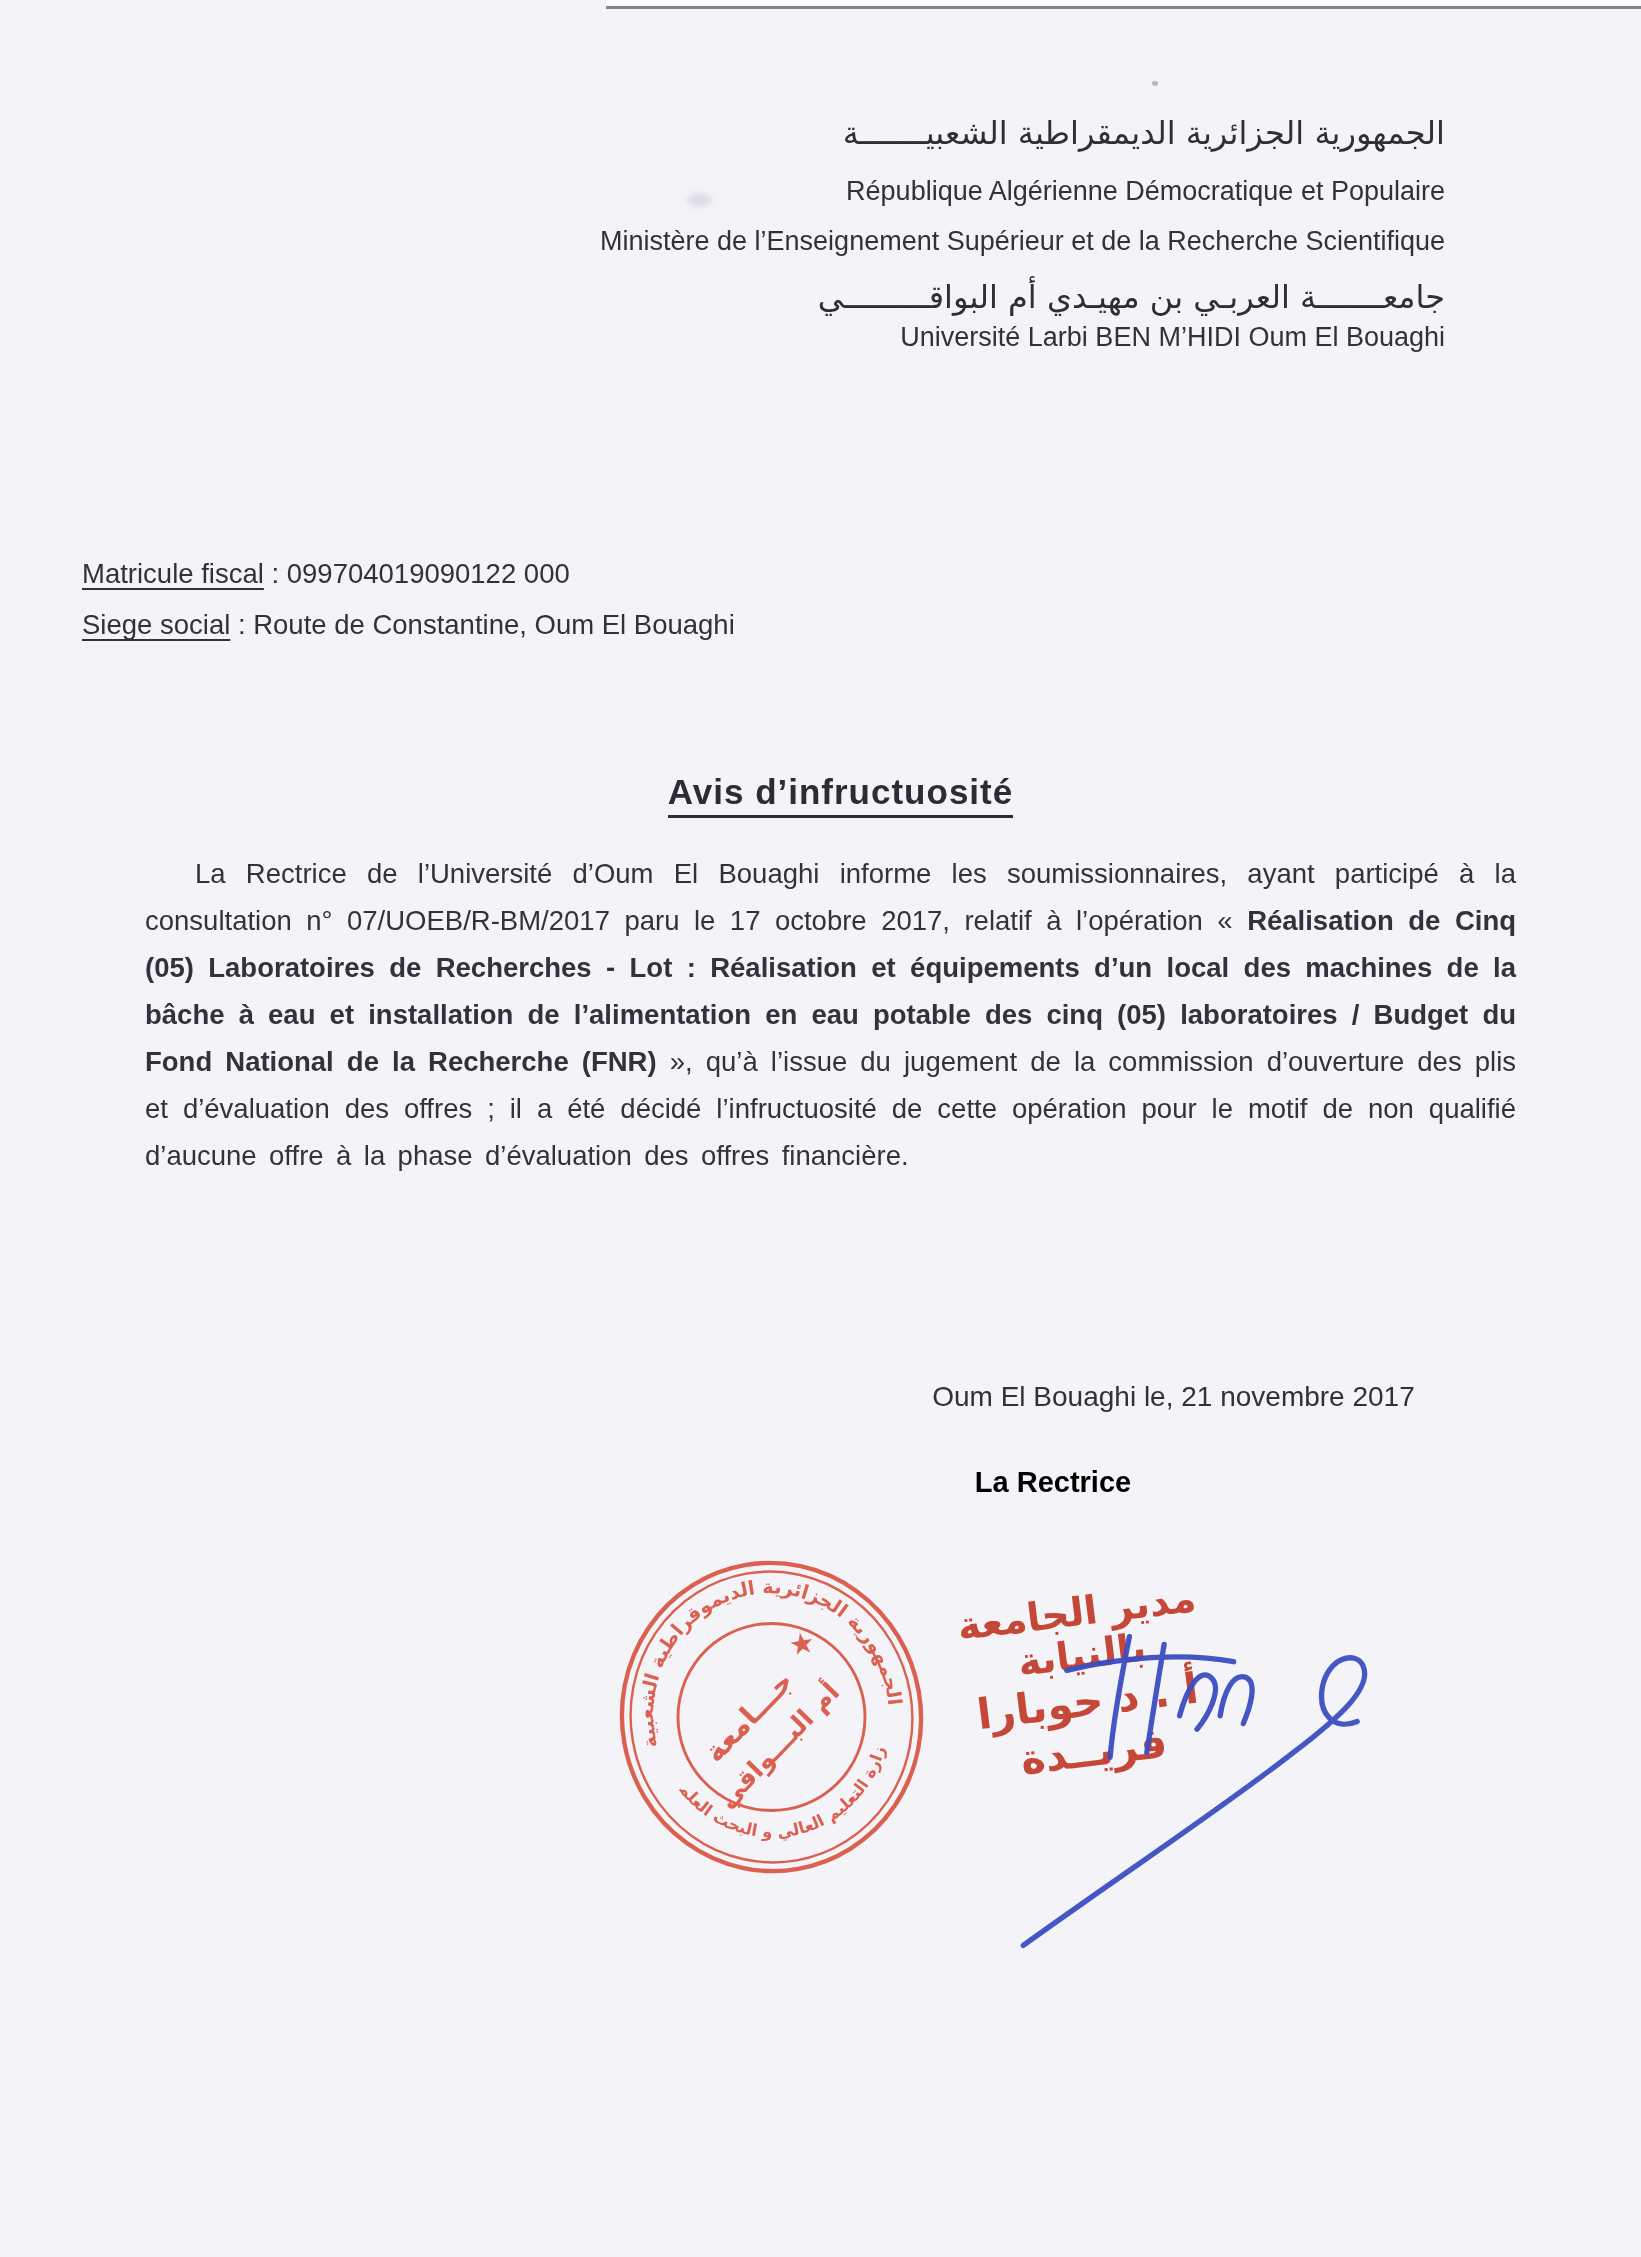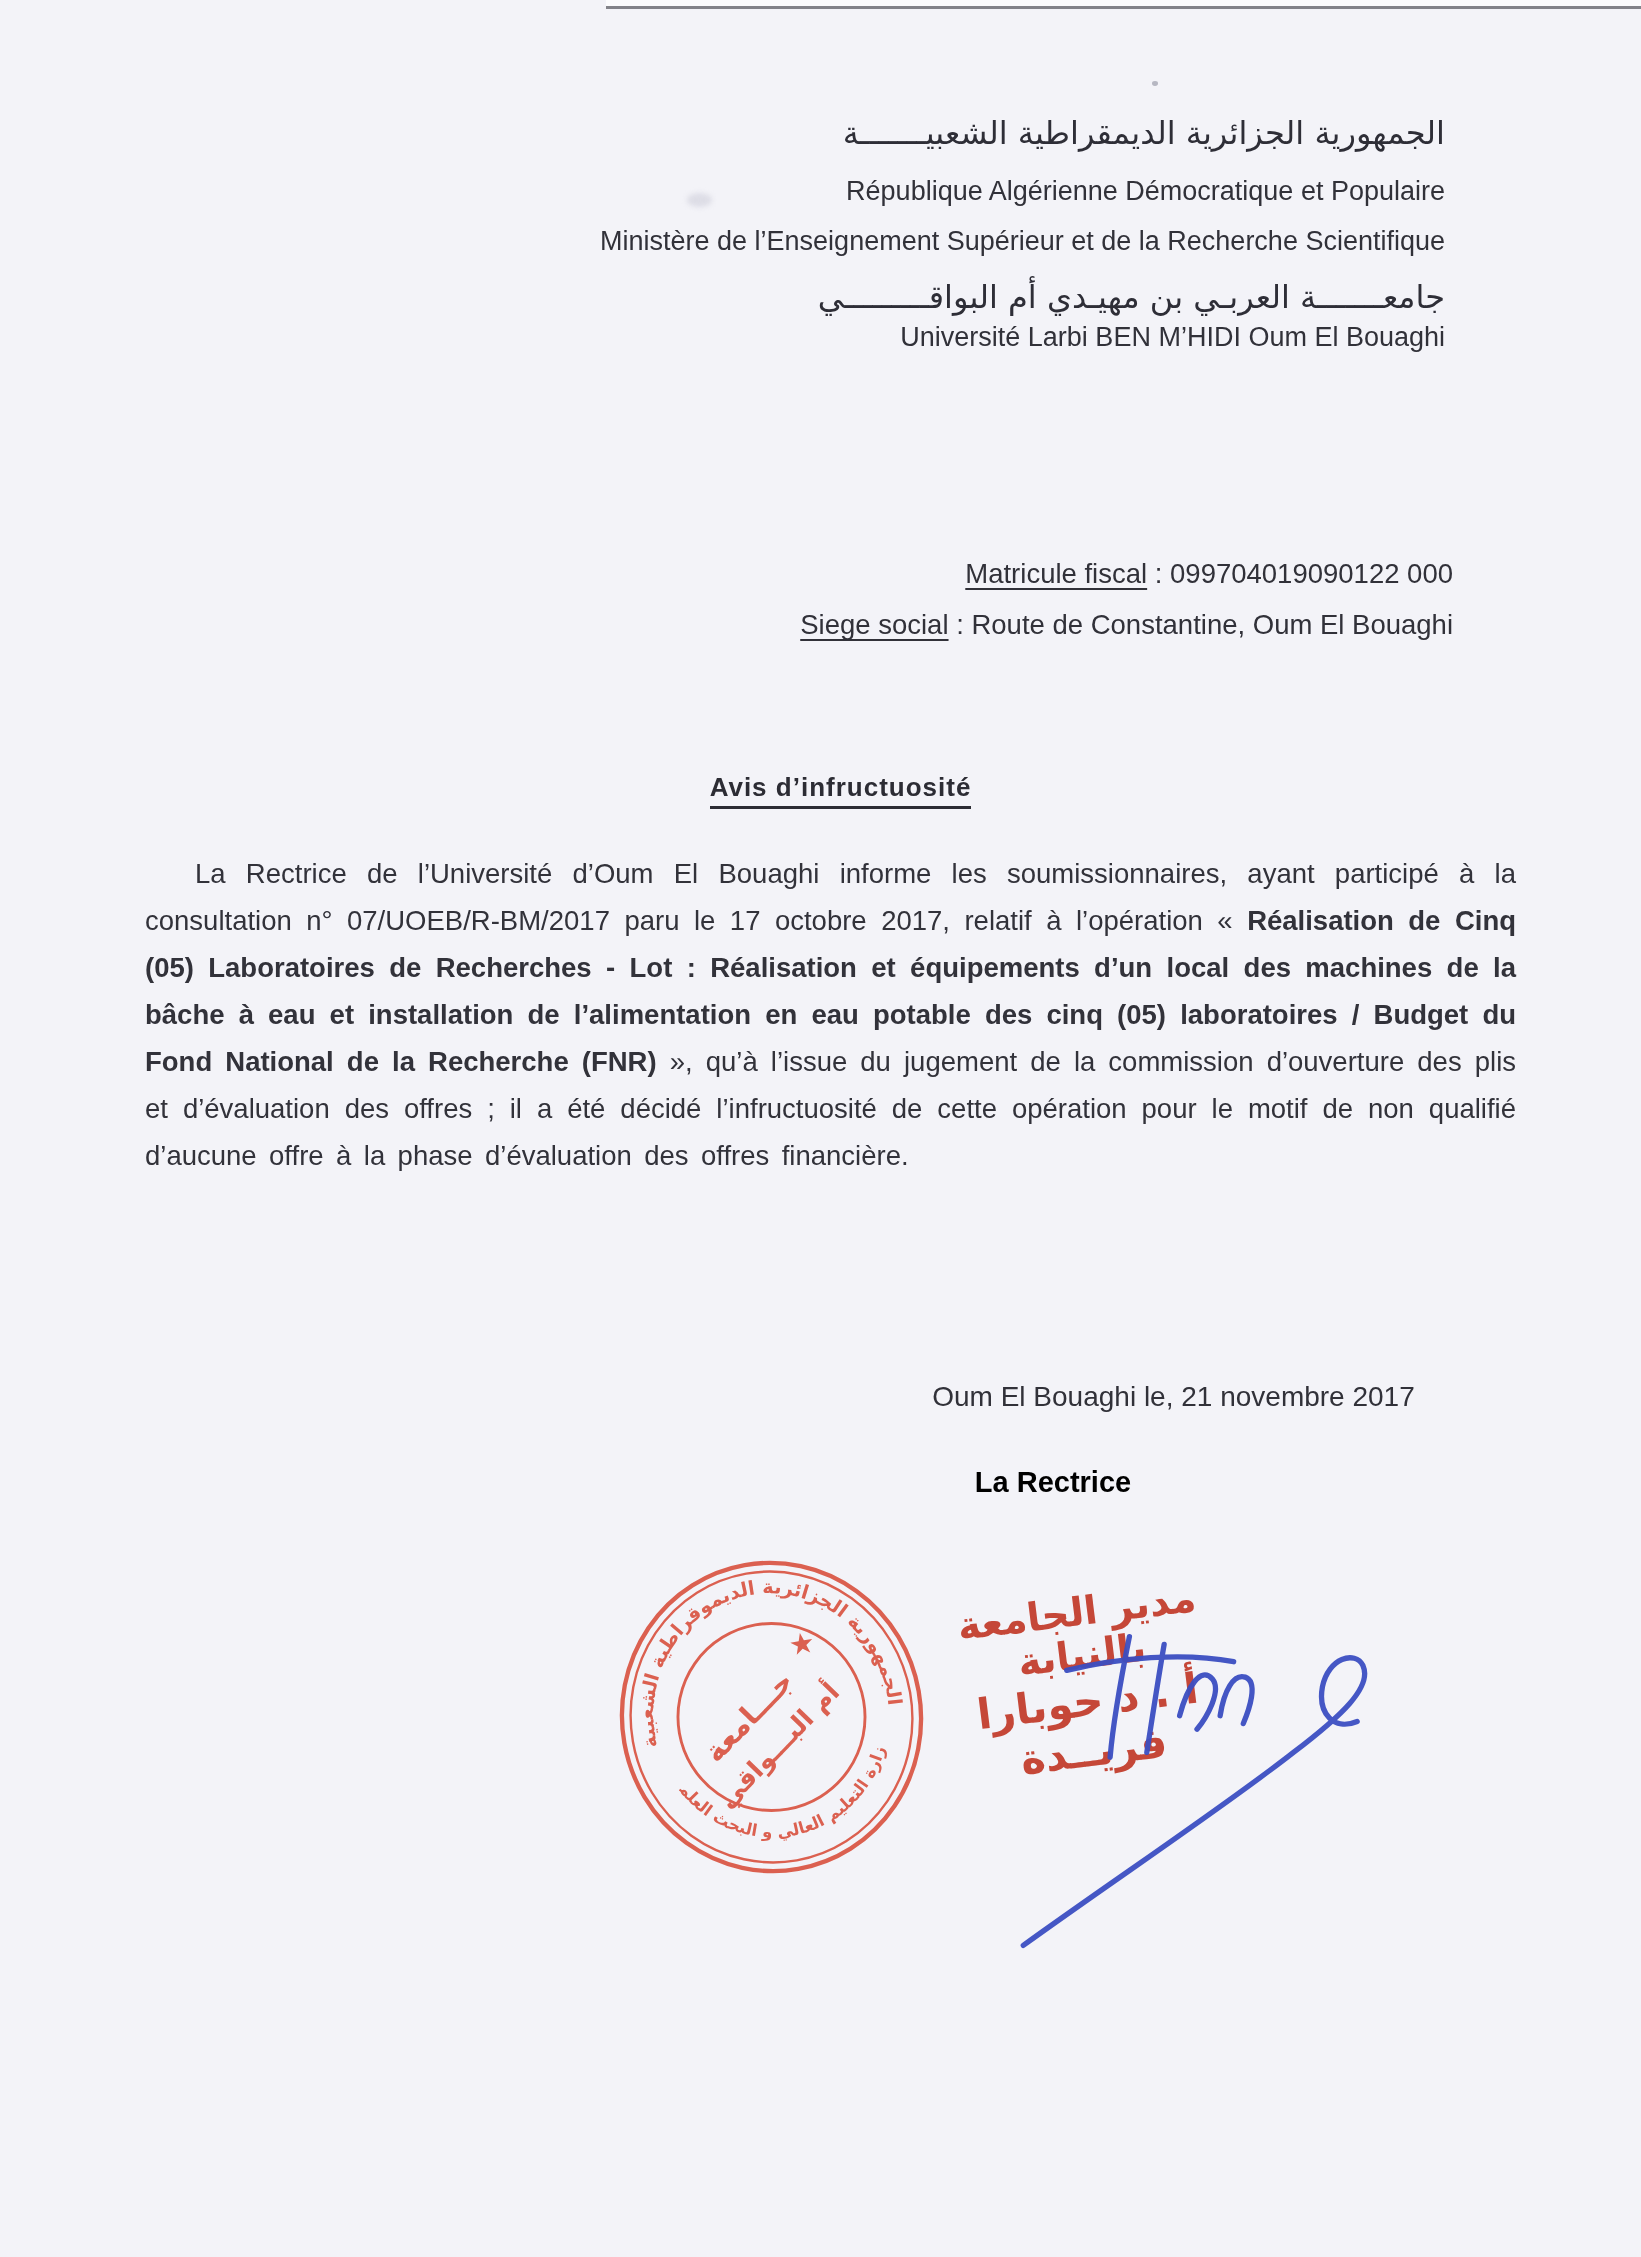--- a/index.html
+++ b/index.html
@@ -19,28 +19,28 @@
   .ar{font-family:"DejaVu Sans",sans-serif;font-size:32px;color:#2e2e37;direction:rtl;}
   .fr{font-size:27px;color:#313139;}
   .h-ar1{margin-top:0;}
   .h-fr1{margin-top:24px;}
   .h-ar2{margin-top:21px;}
   .h-fr2{margin-top:19.3px;}
   .h-ar3{margin-top:21px;}
   .h-fr3{margin-top:6px;}
 
   
-  .identity{position:absolute;top:558px;left:82px;width:1371px;text-align:right;font-size:27.5px;color:#313139;}
+  .identity{position:absolute;top:558px;left:82px;width:1371px;text-align:left;font-size:27.5px;color:#313139;}
   .identity .row{margin-bottom:19.3px;}
   .u{text-decoration:underline;text-underline-offset:4.8px;text-decoration-thickness:1.9px;}
 
   
   .title{position:absolute;top:772px;left:39px;width:1603px;text-align:center;}
   .title span{
-    font-size:26px;font-weight:bold;color:#2c2c34;
+    font-size:35px;font-weight:bold;color:#2c2c34;
     border-bottom:3.9px solid #2c2c34;padding-bottom:3.9px;letter-spacing:1px;
   }
 
   
   .body-par{
     position:absolute;top:850px;left:145px;width:1371px;
     font-size:27.5px;line-height:47px;text-align:justify;text-indent:50px;
     color:#32323a;word-spacing:4.8px;margin:0;
   }
   .body-par .b{font-weight:bold;}

